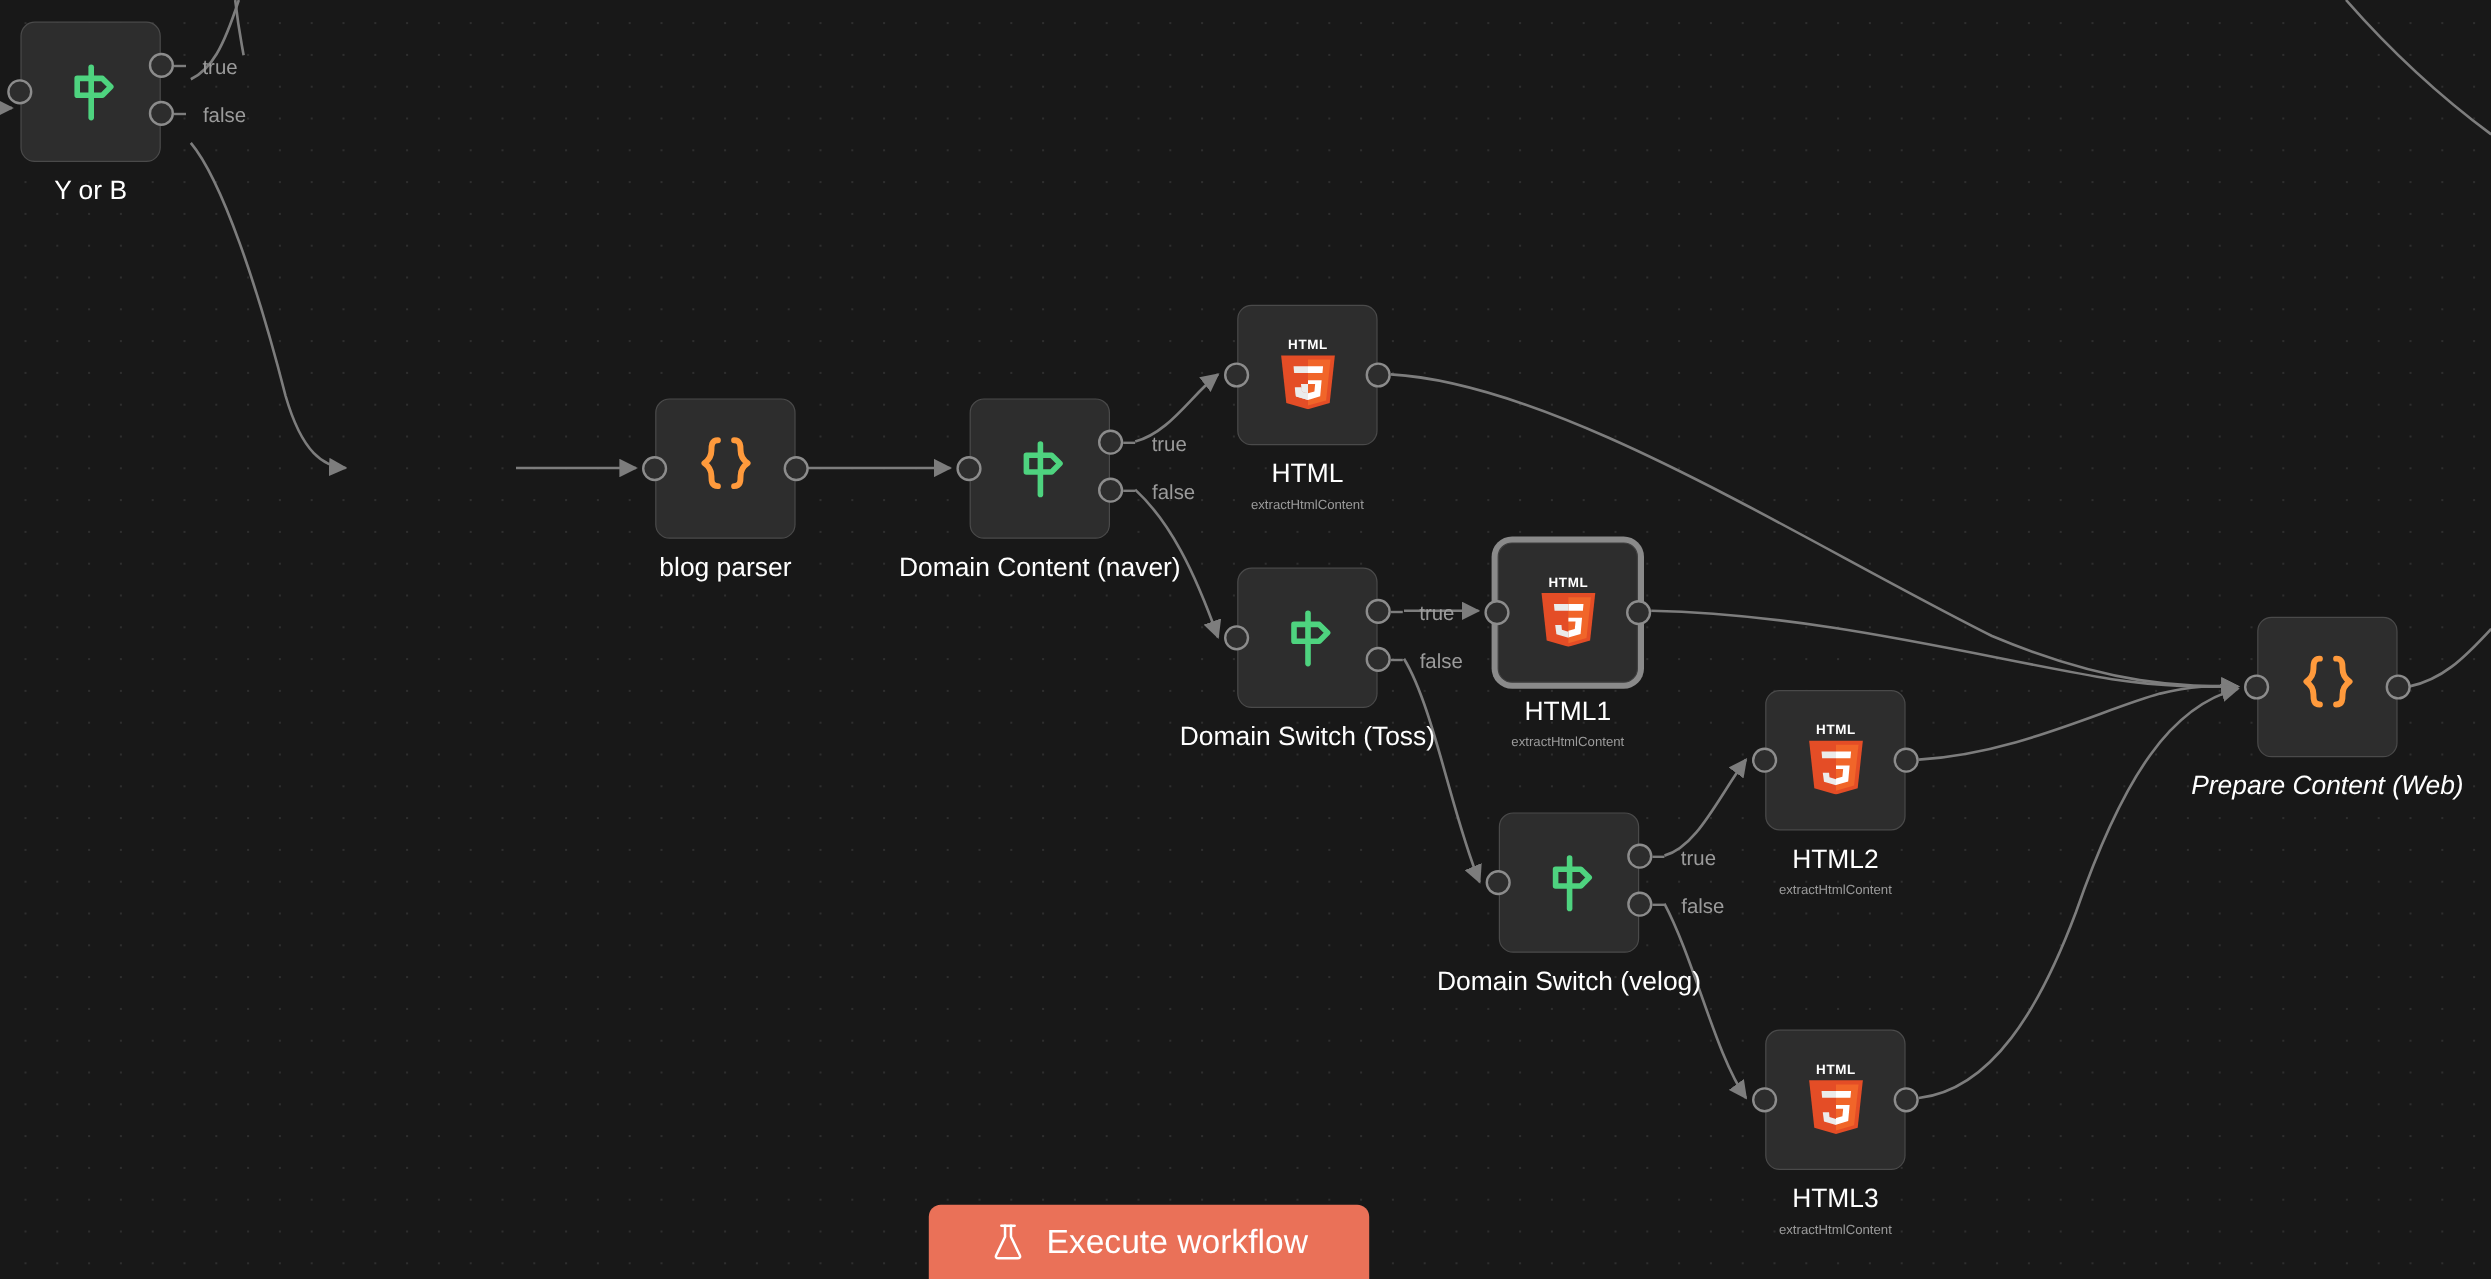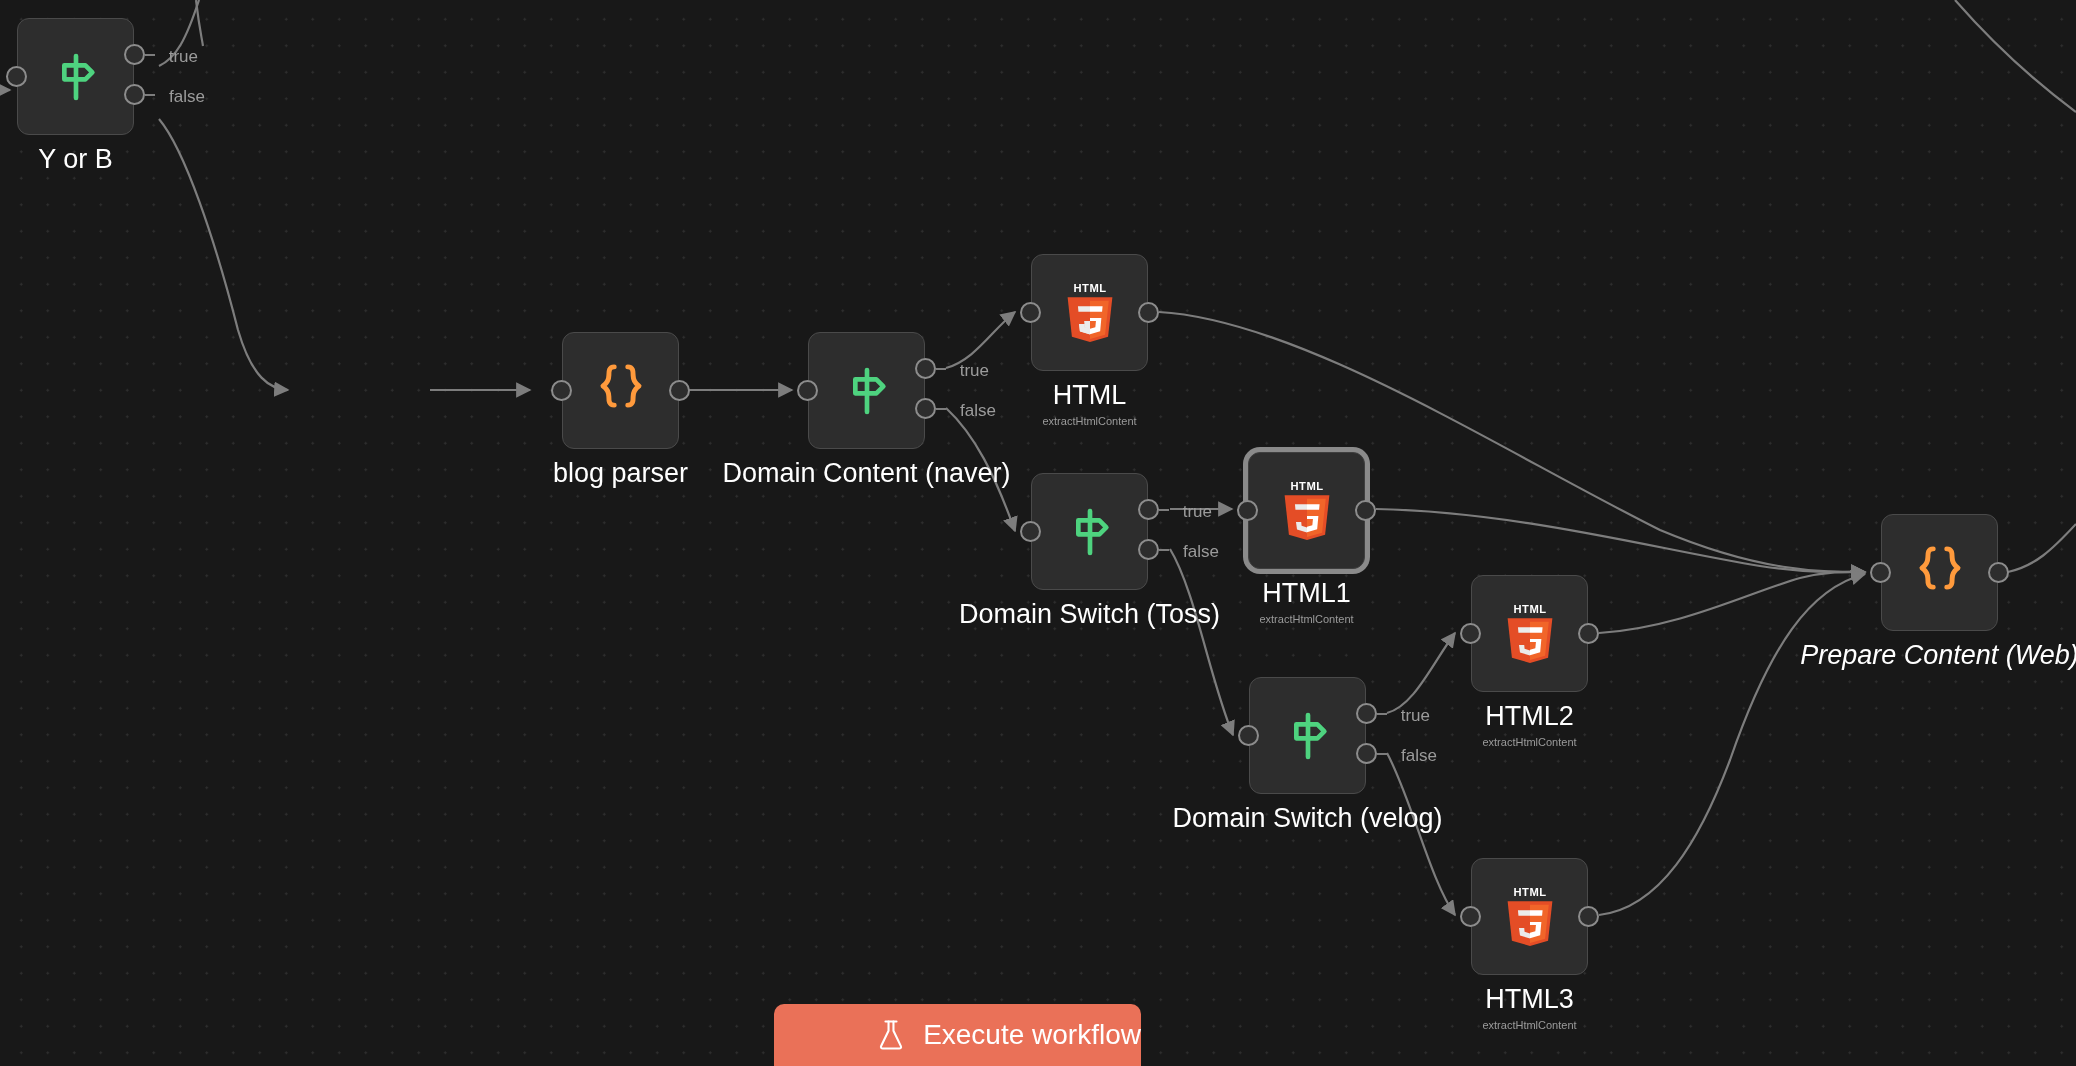--- a/index.html
+++ b/index.html
@@ -55,21 +55,21 @@
     border-color: #3f3f3f;
     box-shadow: 0 0 0 5px #8a8a8a;
   }
   .node-title {
     position: absolute;
     top: 128px;
     left: 50%;
     transform: translateX(-50%);
     white-space: nowrap;
     color: #ffffff;
-    font-size: 27px;
+    font-size: 22px;
     line-height: 26px;
     text-align: center;
   }
   .node-sub {
     position: absolute;
     top: 156px;
     left: 50%;
     transform: translateX(-50%);
     white-space: nowrap;
     color: #9b9b9b;
@@ -127,21 +127,21 @@
     position: absolute;
     left: 774px;
     top: 1004px;
     width: 367px;
     height: 62px;
     background: #ea7158;
     border: none;
     border-radius: 10px 10px 0 0;
     display: flex;
     align-items: center;
-    justify-content: flex-end;
+    justify-content: center;
     gap: 17px;
     cursor: pointer;
     color: #ffffff;
     font-size: 28px;
     font-family: "Liberation Sans", sans-serif;
   }
   #execute-workflow-button .flask-icon svg { display: block; }
   #execute-workflow-button .btn-label { line-height: 1; }
 </style>
 </head>
@@ -206,21 +206,21 @@
     <div class="port-stub stub-true"></div>
     <div class="port-label port-label-true">true</div>
     <div class="port port-out-false"></div>
     <div class="port-stub stub-false"></div>
     <div class="port-label port-label-false">false</div>
     <div class="port port-in"></div>
     <div class="node-title">Y or B</div>
   </div>
 
 
-  <div class="node" style="left:546px; top:332px;margin-left:16px;">
+  <div class="node" style="left:546px; top:332px;">
     <div class="node-box">
       <span class="icon-code">
         <svg width="54" height="54" viewBox="0 0 24 24" fill="none" stroke="#ff9a3c" stroke-width="2.2" stroke-linecap="round" stroke-linejoin="round">
           <path d="M9 3.5 C6.6 3.5 6.6 5.5 6.6 7.3 C6.6 9.6 5.4 11 4 12 C5.4 13 6.6 14.4 6.6 16.7 C6.6 18.5 6.6 20.5 9 20.5"></path>
           <path d="M15 3.5 C17.4 3.5 17.4 5.5 17.4 7.3 C17.4 9.6 18.6 11 20 12 C18.6 13 17.4 14.4 17.4 16.7 C17.4 18.5 17.4 20.5 15 20.5"></path>
         </svg>
       </span>
     </div>
     <div class="port port-in"></div>
     <div class="port port-out"></div>

